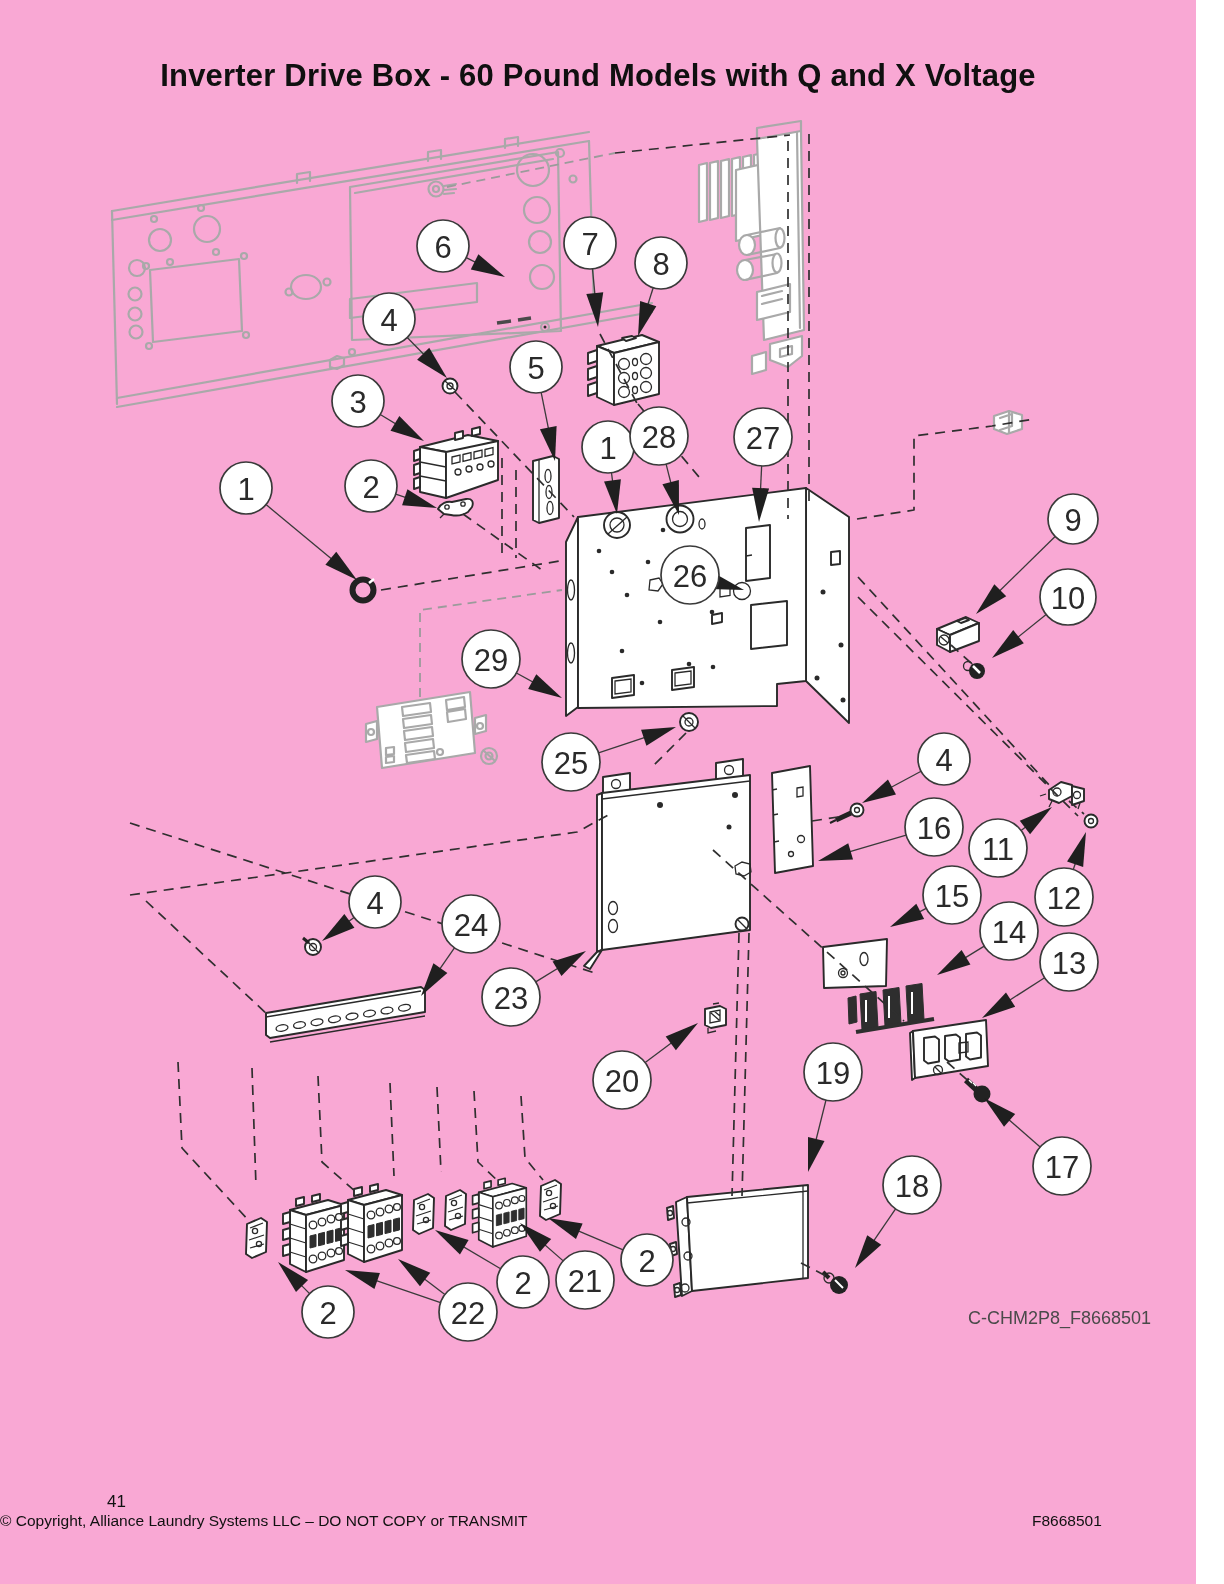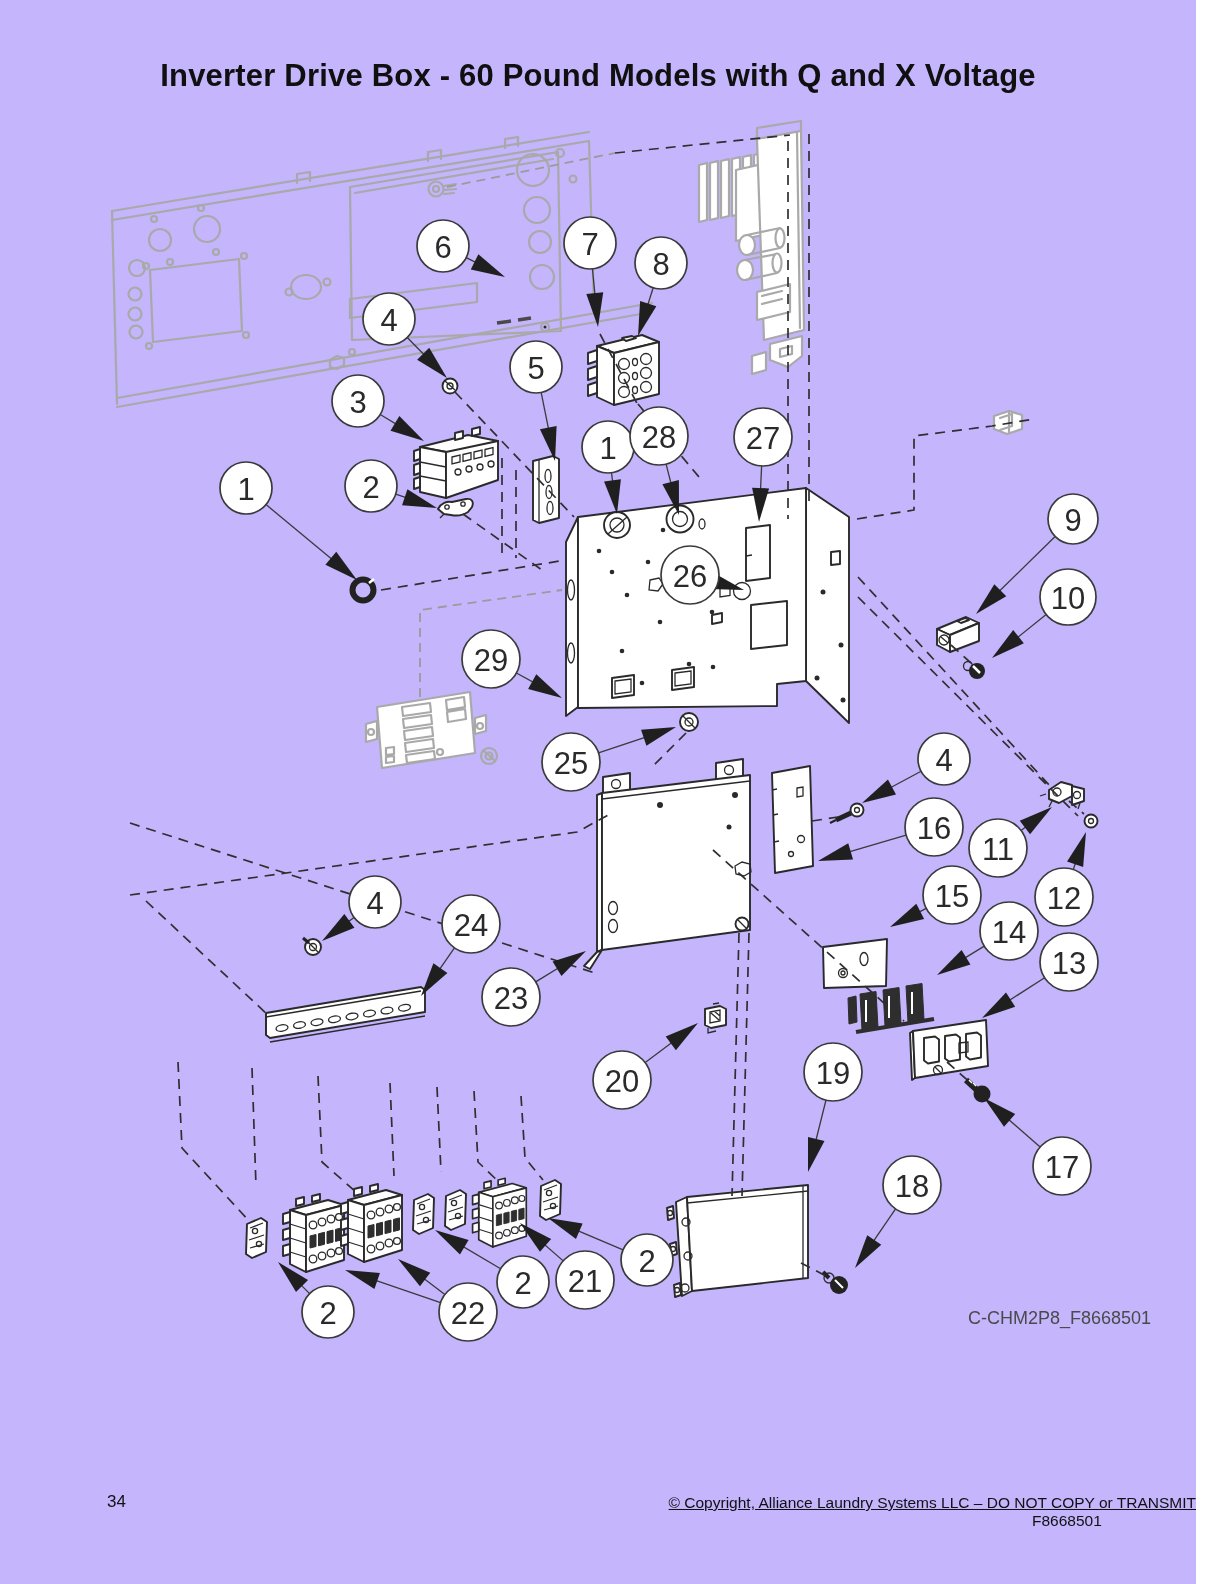--- a/index.html
+++ b/index.html
@@ -1,24 +1,24 @@
 <!DOCTYPE html>
 <html style="--ink: #2a2a2a; --gray: #a9a9a9; --callout_stroke: #3a3a3a;"><head>
 <meta charset="utf-8">
 <style>
   html,body { margin:0; padding:0; background:#fff; }
-  .page { position:relative; width:1196px; height:1584px; background:#c4b5fd;
+  .page { position:relative; width:1196px; height:1584px; background:#f9a8d4;
           font-family:"Liberation Sans", sans-serif; overflow:hidden; }
   .title { position:absolute; top:58px; left:0; width:100%; text-align:center;
            font-size:31px; font-weight:bold; color:#101010; letter-spacing:0.2px; }
   .diagram-svg { position:absolute; top:0; left:0; }
   .diagram-label { position:absolute; left:968px; top:1308px; font-size:18px; color:#4a4a4a; }
   .footer { position:absolute; top:1492px; left:0; width:100%; font-size:15.5px; color:#111; }
   .footer .pgnum { position:absolute; left:107px; top:0; font-size:17px; }
-  .footer .copy  { position:absolute; left:0; width:100%; text-align:right; top:2px;text-decoration:underline; }
+  .footer .copy  { position:absolute; left:0; width:100%; text-align:left; top:20px; }
   .footer .docnum{ position:absolute; left:1032px; top:20px; }
   .kf { stroke:var(--ink,#2a2a2a); stroke-width:1.9; fill:#fff; stroke-linejoin:round; stroke-linecap:round; }
   .kt { stroke:var(--ink,#2a2a2a); stroke-width:1.3; fill:none; }
   .dot{ fill:var(--ink,#2a2a2a); stroke:none; }
   .dk { fill:#2e2e2e; stroke:#2e2e2e; stroke-width:1; }
   .g  { stroke:var(--gray,#a9a9a9); stroke-width:2.2; fill:none; stroke-linejoin:round; stroke-linecap:round; }
   .gf { stroke:var(--gray,#a9a9a9); stroke-width:2.2; fill:#fff; stroke-linejoin:round; }
   .dash  { stroke:#2f2f2f; stroke-width:1.7; fill:none; stroke-dasharray:10 7; stroke-linejoin:round; }
   .dashg { stroke:#9b9b9b; stroke-width:1.8; fill:none; stroke-dasharray:9 6; }
   .w  { stroke:#fff; fill:none; }
@@ -642,18 +642,18 @@
           <polygon points="548,1218 582.6194542820363,1223.45374964717 575.9801068854813,1239.1036399390493" class="callout-arrow"></polygon>
           <circle cx="647" cy="1260" r="26" class="callout-circle"></circle>
           <text x="647" y="1261" text-anchor="middle" dominant-baseline="central" class="callout-text">2</text>
         </g>
       </g>
   </svg>
 
   <div class="diagram-label">C-CHM2P8_F8668501</div>
 
   <div class="footer">
-    <span class="pgnum">34</span>
+    <span class="pgnum">41</span>
     <span class="copy">© Copyright, Alliance Laundry Systems LLC – DO NOT COPY or TRANSMIT</span>
     <span class="docnum">F8668501</span>
   </div>
 
 </div>
 
 </body></html>

